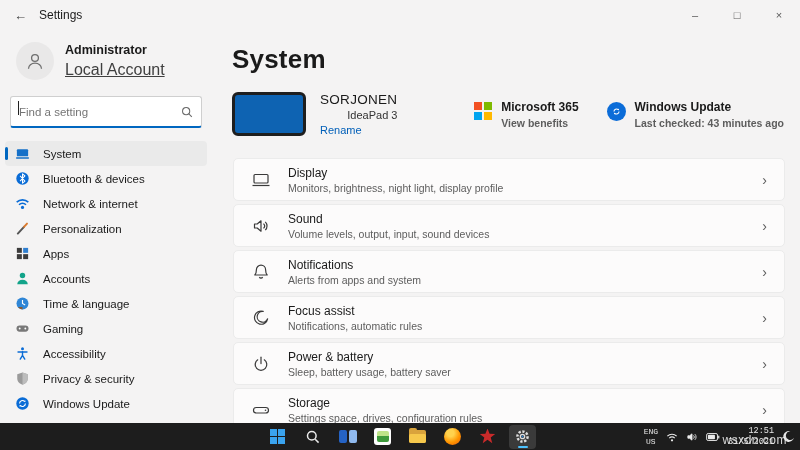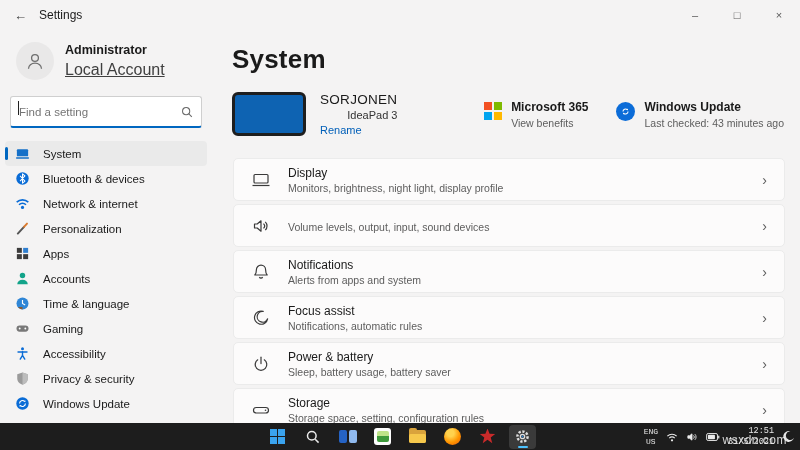--- a/index.html
+++ b/index.html
@@ -36,21 +36,21 @@
   .page-title { font-size:26px; font-weight:600; margin-top:14px; letter-spacing:.2px; }
   .device-bar { display:flex; align-items:center; margin-top:17px; }
   .device-thumb { width:74px; height:44px; background:#0e63b2; border:3px solid #1e1e1e; border-radius:6px; flex:none; }
   .device-text { margin-left:14px; }
   .device-name { font-size:13.5px; font-weight:normal; letter-spacing:.3px; }
   .device-model { font-size:11px; color:#333; margin-top:2px;text-align:right; }
   .device-rename { font-size:11px; color:var(--link,#005fb8); margin-top:3px; cursor:default; }
   .promos { position:absolute; top:70px; right:16px; display:flex; gap:28px; }
   .promo { display:flex; gap:9px; }
   .promo-title { font-size:12px; font-weight:bold; }
-  .promo-sub { font-size:10.5px; color:#5d5d5d; margin-top:3px; white-space:nowrap; }
+  .promo-sub { font-size:10.5px; color:#5d5d5d; margin-top:3px; white-space:nowrap;font-weight:bold; }
   .ms-logo { width:18px; height:18px; margin-top:2px; display:grid; grid-template-columns:8px 8px; grid-template-rows:8px 8px; gap:2px; flex:none; }
   .ms-logo i:nth-child(1){background:var(--ms_red,#f25022);} .ms-logo i:nth-child(2){background:var(--ms_green,#7fba00);}
   .ms-logo i:nth-child(3){background:var(--ms_blue,#00a4ef);} .ms-logo i:nth-child(4){background:var(--ms_yellow,#ffb900);}
   .wu-circle { width:19px; height:19px; border-radius:50%; background:#0b6cd8; margin-top:2px; display:flex; align-items:center; justify-content:center; flex:none; }
   .cards { position:absolute; top:128px; left:1px; right:15px; }
   .card { display:flex; align-items:center; height:43px; margin-bottom:3px; background:#fcfbfb; border:1px solid #ebebeb; border-radius:5px; padding:0 17px; }
   .card-icon { width:20px; height:20px; flex:none; display:flex; align-items:center; justify-content:center; }
   .card-text { margin-left:17px; }
   .card-title { font-size:12px; }
   .card-sub { font-size:10.5px; color:#5d5d5d; margin-top:2px; }
@@ -286,20 +286,21 @@
       </div>
       <div class="card">
         <span class="card-icon">
             <svg width="20" height="20" viewBox="0 0 20 20" fill="none" stroke="#3a3a3a" stroke-width="1.2" stroke-linejoin="round">
               <path d="M3.5 8 H6.2 L10 4.8 V15.2 L6.2 12 H3.5 Z"></path>
               <path d="M12.5 7.6 a3.4 3.4 0 0 1 0 4.8"></path>
               <path d="M14.3 5.8 a6 6 0 0 1 0 8.4"></path>
             </svg>
           </span>
         <span class="card-text">
+          <div class="card-title">Sound</div>
           <div class="card-sub">Volume levels, output, input, sound devices</div>
         </span>
         <span class="card-chevron">›</span>
       </div>
       <div class="card">
         <span class="card-icon">
             <svg width="20" height="20" viewBox="0 0 20 20" fill="none" stroke="#3a3a3a" stroke-width="1.2" stroke-linejoin="round">
               <path d="M10 3.2 a4.6 4.6 0 0 1 4.6 4.6 c0 3.4 1 4.6 1.6 5.2 H3.8 c.6-.6 1.6-1.8 1.6-5.2 A4.6 4.6 0 0 1 10 3.2 Z"></path>
               <path d="M8.4 15 a1.7 1.7 0 0 0 3.2 0"></path>
             </svg>
@@ -337,21 +338,21 @@
       </div>
       <div class="card">
         <span class="card-icon">
             <svg width="20" height="20" viewBox="0 0 20 20" fill="none" stroke="#3a3a3a" stroke-width="1.2">
               <rect x="2.5" y="7.5" width="15" height="5.5" rx="2.75"></rect>
               <circle cx="14.5" cy="10.2" r="0.8" fill="#3a3a3a" stroke="none"></circle>
             </svg>
           </span>
         <span class="card-text">
           <div class="card-title">Storage</div>
-          <div class="card-sub">Storage space, setting, configuration rules</div>
+          <div class="card-sub">Settings space, drives, configuration rules</div>
         </span>
         <span class="card-chevron">›</span>
       </div>
     </div>
   </div>
 
   <div class="taskbar">
     <div class="tb-center">
       <span class="tb-icon">
           <span class="start-grid">

